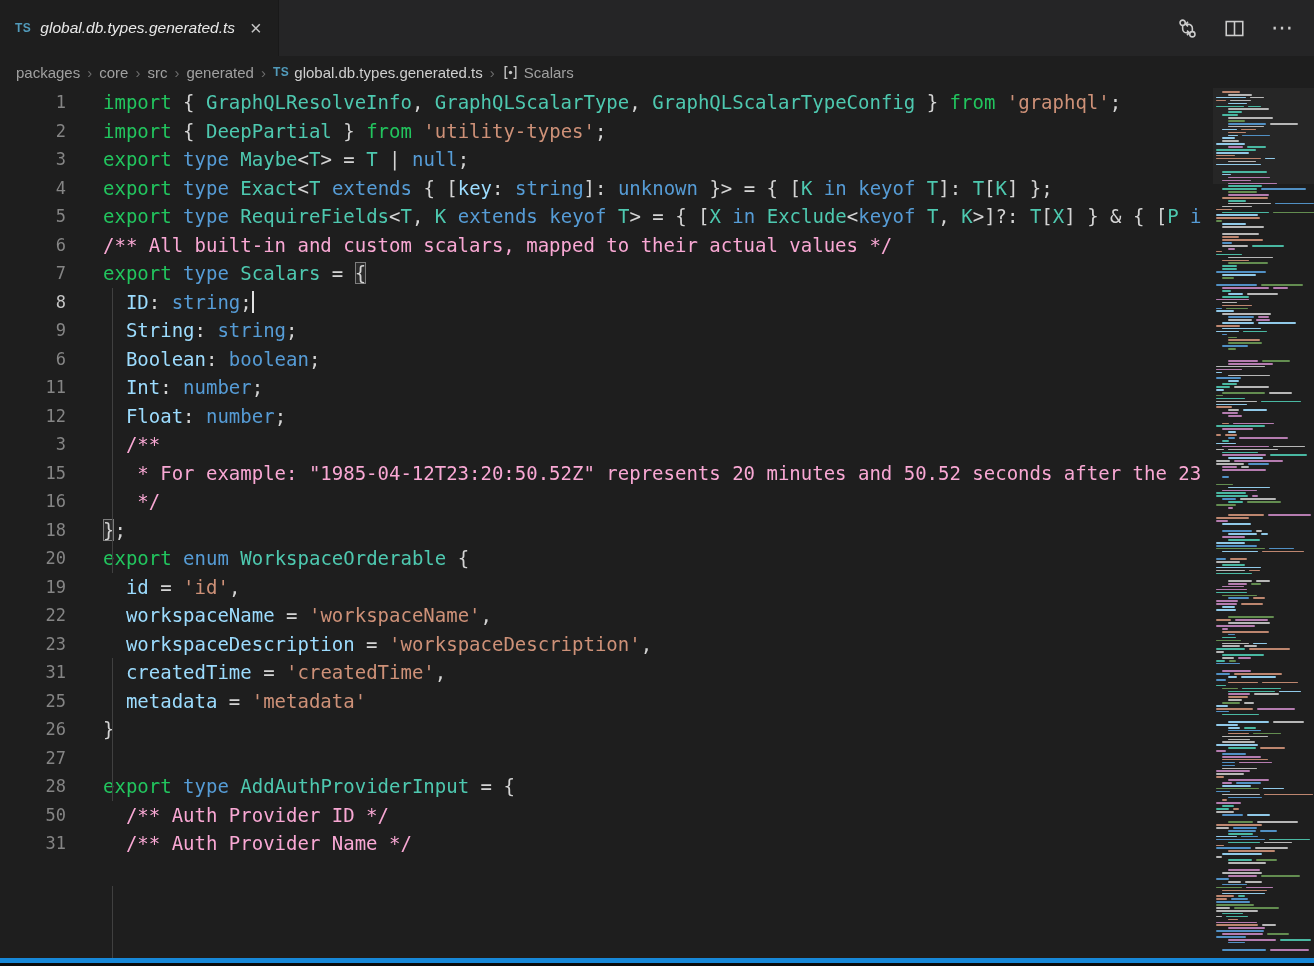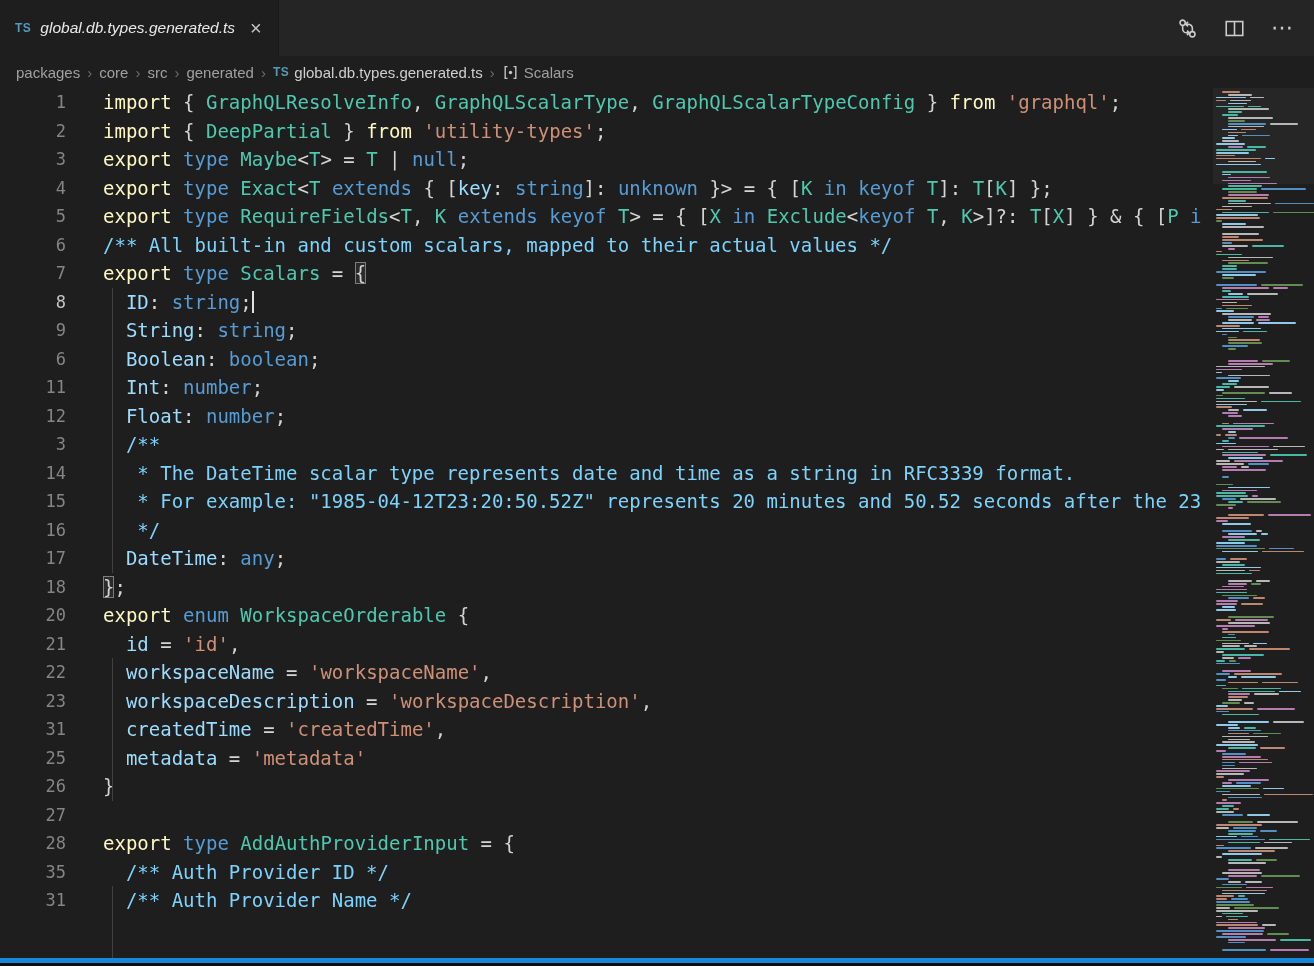--- a/index.html
+++ b/index.html
@@ -29,26 +29,26 @@
   
   .editor { position:absolute; top:88px; left:0; right:0; bottom:8px; overflow:hidden; }
   .lines { position:absolute; top:0; left:0; right:101px; bottom:0; overflow:hidden; }
   .row { display:flex; height:28.5px; line-height:28.5px; white-space:pre;
          font-family:"DejaVu Sans Mono", monospace; font-size:19px; }
   .ln { width:70px; flex:none; text-align:right; padding-right:4px; color:#858585;
         font-size:17px; cursor:pointer; }
   .ln.active { color:#c6c6c6; }
   .codeln { padding-left:33px; flex:1; overflow:hidden; }
 
-  .tk-k { color:#fef9c3; }           
+  .tk-k { color:#22c55e; }           
   .tk-b { color:#569CD6; }           
   .tk-t { color:#4EC9B0; }           
   .tk-v { color:#9CDCFE; }           
   .tk-s { color:#CE9178; }           
-  .tk-c { color:#7dd3fc; }           
+  .tk-c { color:#f9a8d4; }           
   .tk-p { color:#D4D4D4; }           
   .tk-m { color:#D4D4D4; box-shadow:inset 0 0 0 1px #7e7e7e; background:rgba(128,128,128,0.14); }
 
   .caret { display:inline-block; width:2px; height:22px; background:#e0e0e0;
            vertical-align:-4px; animation:blink 1s step-end infinite; }
   @keyframes blink { 50% { opacity:0; } }
 
   .iguide { position:absolute; left:112px; width:1px; background:#404040; }
 
   
@@ -124,35 +124,33 @@
       <div class="row"><div class="ln">4</div><div class="codeln"><span class="tk-k">export</span><span class="tk-p"> </span><span class="tk-b">type</span><span class="tk-p"> </span><span class="tk-t">Exact</span><span class="tk-p">&lt;</span><span class="tk-t">T</span><span class="tk-p"> </span><span class="tk-b">extends</span><span class="tk-p"> { [</span><span class="tk-v">key</span><span class="tk-p">: </span><span class="tk-b">string</span><span class="tk-p">]: </span><span class="tk-b">unknown</span><span class="tk-p"> }&gt; = { [</span><span class="tk-t">K</span><span class="tk-p"> </span><span class="tk-b">in</span><span class="tk-p"> </span><span class="tk-b">keyof</span><span class="tk-p"> </span><span class="tk-t">T</span><span class="tk-p">]: </span><span class="tk-t">T</span><span class="tk-p">[</span><span class="tk-t">K</span><span class="tk-p">] };</span></div></div>
       <div class="row"><div class="ln">5</div><div class="codeln"><span class="tk-k">export</span><span class="tk-p"> </span><span class="tk-b">type</span><span class="tk-p"> </span><span class="tk-t">RequireFields</span><span class="tk-p">&lt;</span><span class="tk-t">T</span><span class="tk-p">, </span><span class="tk-t">K</span><span class="tk-p"> </span><span class="tk-b">extends</span><span class="tk-p"> </span><span class="tk-b">keyof</span><span class="tk-p"> </span><span class="tk-t">T</span><span class="tk-p">&gt; = { [</span><span class="tk-t">X</span><span class="tk-p"> </span><span class="tk-b">in</span><span class="tk-p"> </span><span class="tk-t">Exclude</span><span class="tk-p">&lt;</span><span class="tk-b">keyof</span><span class="tk-p"> </span><span class="tk-t">T</span><span class="tk-p">, </span><span class="tk-t">K</span><span class="tk-p">&gt;]?: </span><span class="tk-t">T</span><span class="tk-p">[</span><span class="tk-t">X</span><span class="tk-p">] } &amp; { [</span><span class="tk-t">P</span><span class="tk-p"> </span><span class="tk-b">i</span></div></div>
       <div class="row"><div class="ln">6</div><div class="codeln"><span class="tk-c">/** All built-in and custom scalars, mapped to their actual values */</span></div></div>
       <div class="row"><div class="ln">7</div><div class="codeln"><span class="tk-k">export</span><span class="tk-p"> </span><span class="tk-b">type</span><span class="tk-p"> </span><span class="tk-t">Scalars</span><span class="tk-p"> = </span><span class="tk-m">{</span></div></div>
       <div class="row"><div class="ln active">8</div><div class="codeln"><span class="tk-p">  </span><span class="tk-v">ID</span><span class="tk-p">: </span><span class="tk-b">string</span><span class="tk-p">;</span><span class="caret"></span></div></div>
       <div class="row"><div class="ln">9</div><div class="codeln"><span class="tk-p">  </span><span class="tk-v">String</span><span class="tk-p">: </span><span class="tk-b">string</span><span class="tk-p">;</span></div></div>
       <div class="row"><div class="ln">6</div><div class="codeln"><span class="tk-p">  </span><span class="tk-v">Boolean</span><span class="tk-p">: </span><span class="tk-b">boolean</span><span class="tk-p">;</span></div></div>
       <div class="row"><div class="ln">11</div><div class="codeln"><span class="tk-p">  </span><span class="tk-v">Int</span><span class="tk-p">: </span><span class="tk-b">number</span><span class="tk-p">;</span></div></div>
       <div class="row"><div class="ln">12</div><div class="codeln"><span class="tk-p">  </span><span class="tk-v">Float</span><span class="tk-p">: </span><span class="tk-b">number</span><span class="tk-p">;</span></div></div>
       <div class="row"><div class="ln">3</div><div class="codeln"><span class="tk-c">  /**</span></div></div>
-      <div class="row"><div class="ln">14</div><div class="codeln"><span class="tk-c">   * The DateTime scalar type represents date and time as a string in RFC3339 format.</span></div></div>
       <div class="row"><div class="ln">15</div><div class="codeln"><span class="tk-c">   * For example: "1985-04-12T23:20:50.52Z" represents 20 minutes and 50.52 seconds after the 23</span></div></div>
       <div class="row"><div class="ln">16</div><div class="codeln"><span class="tk-c">   */</span></div></div>
-      <div class="row"><div class="ln">17</div><div class="codeln"><span class="tk-p">  </span><span class="tk-v">DateTime</span><span class="tk-p">: </span><span class="tk-b">any</span><span class="tk-p">;</span></div></div>
       <div class="row"><div class="ln">18</div><div class="codeln"><span class="tk-m">}</span><span class="tk-p">;</span></div></div>
       <div class="row"><div class="ln">20</div><div class="codeln"><span class="tk-k">export</span><span class="tk-p"> </span><span class="tk-b">enum</span><span class="tk-p"> </span><span class="tk-t">WorkspaceOrderable</span><span class="tk-p"> {</span></div></div>
-      <div class="row"><div class="ln">21</div><div class="codeln"><span class="tk-p">  </span><span class="tk-v">id</span><span class="tk-p"> = </span><span class="tk-s">'id'</span><span class="tk-p">,</span></div></div>
+      <div class="row"><div class="ln">19</div><div class="codeln"><span class="tk-p">  </span><span class="tk-v">id</span><span class="tk-p"> = </span><span class="tk-s">'id'</span><span class="tk-p">,</span></div></div>
       <div class="row"><div class="ln">22</div><div class="codeln"><span class="tk-p">  </span><span class="tk-v">workspaceName</span><span class="tk-p"> = </span><span class="tk-s">'workspaceName'</span><span class="tk-p">,</span></div></div>
       <div class="row"><div class="ln">23</div><div class="codeln"><span class="tk-p">  </span><span class="tk-v">workspaceDescription</span><span class="tk-p"> = </span><span class="tk-s">'workspaceDescription'</span><span class="tk-p">,</span></div></div>
       <div class="row"><div class="ln">31</div><div class="codeln"><span class="tk-p">  </span><span class="tk-v">createdTime</span><span class="tk-p"> = </span><span class="tk-s">'createdTime'</span><span class="tk-p">,</span></div></div>
       <div class="row"><div class="ln">25</div><div class="codeln"><span class="tk-p">  </span><span class="tk-v">metadata</span><span class="tk-p"> = </span><span class="tk-s">'metadata'</span></div></div>
       <div class="row"><div class="ln">26</div><div class="codeln"><span class="tk-p">}</span></div></div>
       <div class="row"><div class="ln">27</div><div class="codeln"></div></div>
       <div class="row"><div class="ln">28</div><div class="codeln"><span class="tk-k">export</span><span class="tk-p"> </span><span class="tk-b">type</span><span class="tk-p"> </span><span class="tk-t">AddAuthProviderInput</span><span class="tk-p"> = {</span></div></div>
-      <div class="row"><div class="ln">35</div><div class="codeln"><span class="tk-c">  /** Auth Provider ID */</span></div></div>
+      <div class="row"><div class="ln">50</div><div class="codeln"><span class="tk-c">  /** Auth Provider ID */</span></div></div>
       <div class="row"><div class="ln">31</div><div class="codeln"><span class="tk-c">  /** Auth Provider Name */</span></div></div>
       <div class="iguide" style="top: 199.5px; height: 285px;"></div>
       <div class="iguide" style="top: 570px; height: 142.5px;"></div>
       <div class="iguide" style="top: 798px; height: 85.5px;"></div>
     </div>
   <div class="minimap">
     <div class="mm-slider"></div>
     <div id="mmlines">
         <div class="mm-line" style="top: 3px; left: 9px; width: 17.9px; background: rgb(206, 145, 120);"></div>
         <div class="mm-line" style="top: 5.9px; left: 15px; width: 23.7px; background: rgb(200, 200, 200);"></div>

